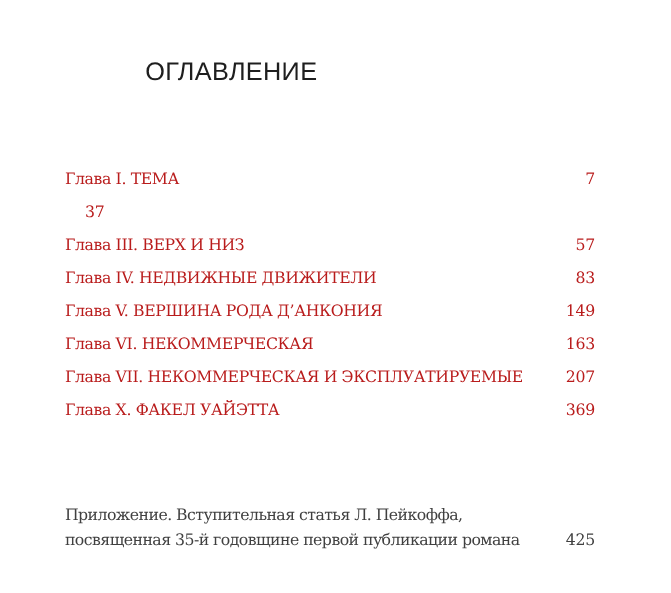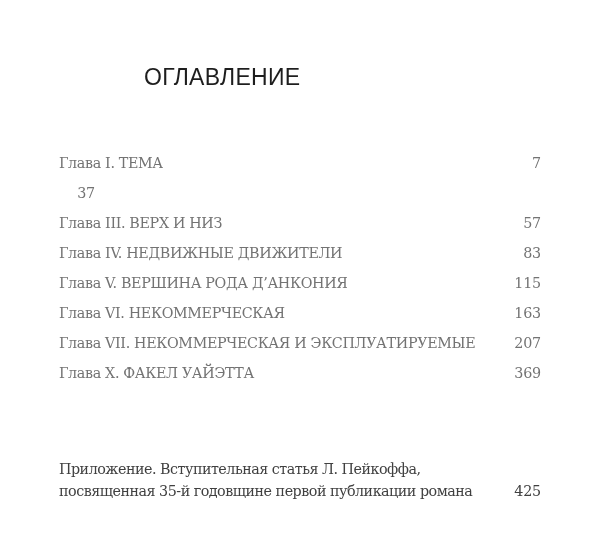--- a/index.html
+++ b/index.html
@@ -16,33 +16,33 @@
     }
     .page-title {
       position: absolute;
       left: 132px;
       top: 52px;
       font-family: "Liberation Sans", "DejaVu Sans", sans-serif;
       font-size: 23px;
       font-weight: normal;
       letter-spacing: 0.3px;
       color: #1e1e1e;
-      margin: 12px;
+      margin: 0;
     }
     .toc {
       position: absolute;
       left: 59px;
       top: 151px;
       width: 482px;
       margin: 0;
       padding: 0;
       list-style: none;
       font-family: "DejaVu Serif", "Liberation Serif", serif;
       font-size: 14.3px;
-      color: #737373;
+      color: #b91c1c;
     }
     .toc-row {
       display: flex;
       justify-content: space-between;
       align-items: baseline;
       height: 30px;
       line-height: 24px;
     }
     .toc-label {
       white-space: nowrap;
@@ -90,21 +90,21 @@
   <li class="toc-row">
     <span class="toc-label">Глава III. ВЕРХ И НИЗ</span>
     <span class="toc-page">57</span>
   </li>
   <li class="toc-row">
     <span class="toc-label">Глава IV. НЕДВИЖНЫЕ ДВИЖИТЕЛИ</span>
     <span class="toc-page">83</span>
   </li>
   <li class="toc-row">
     <span class="toc-label">Глава V. ВЕРШИНА РОДА Д’АНКОНИЯ</span>
-    <span class="toc-page">115</span>
+    <span class="toc-page">149</span>
   </li>
   <li class="toc-row">
     <span class="toc-label">Глава VI. НЕКОММЕРЧЕСКАЯ</span>
     <span class="toc-page">163</span>
   </li>
   <li class="toc-row">
     <span class="toc-label">Глава VII. НЕКОММЕРЧЕСКАЯ И ЭКСПЛУАТИРУЕМЫЕ</span>
     <span class="toc-page">207</span>
   </li>
   <li class="toc-row">

